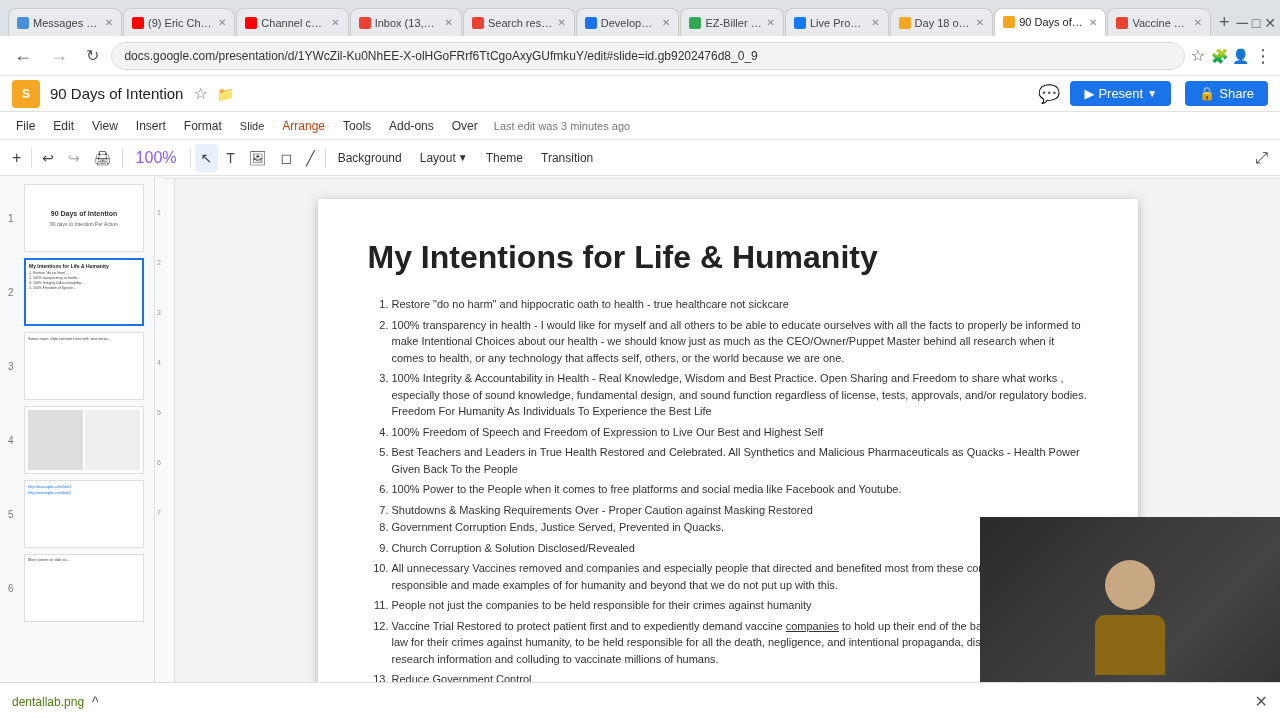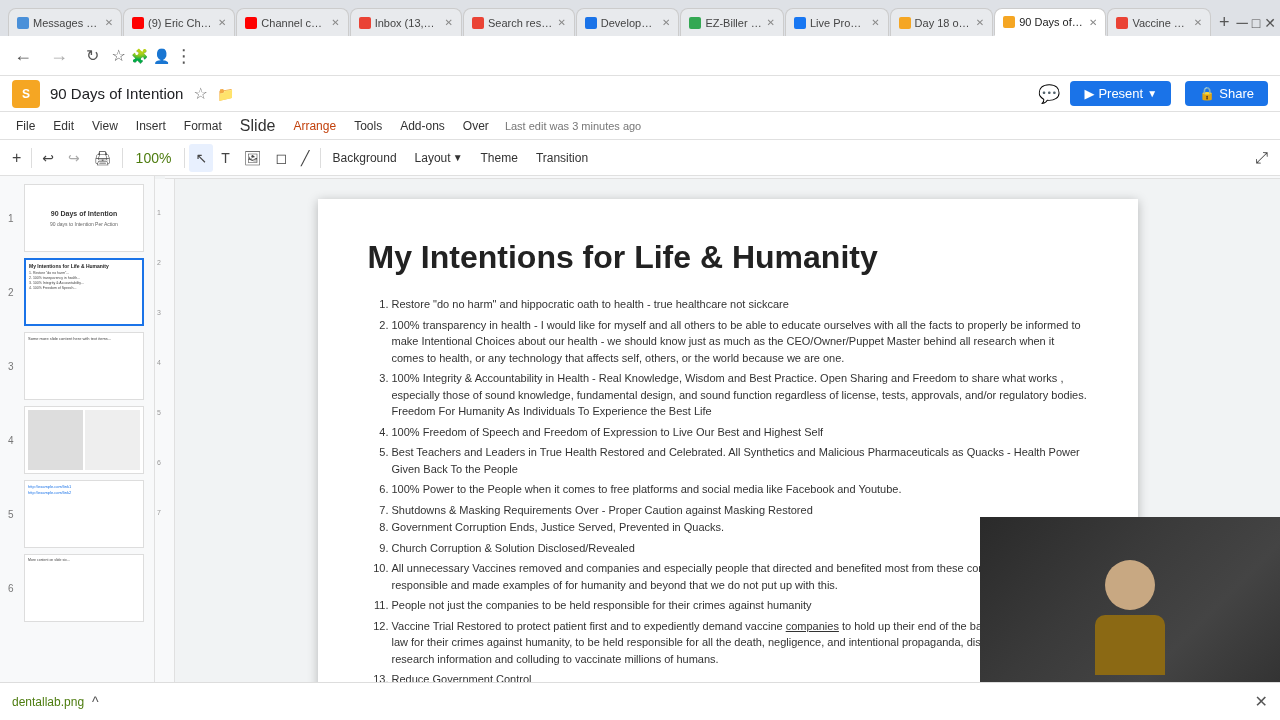--- a/index.html
+++ b/index.html
@@ -72,20 +72,21 @@
     <button style="background:none;border:none;cursor:pointer;font-size:16px;color:#555;">─</button>
     <button style="background:none;border:none;cursor:pointer;font-size:14px;color:#555;">□</button>
     <button style="background:none;border:none;cursor:pointer;font-size:14px;color:#555;">✕</button>
   </div>
 </div>
 
 <div style="background:#fff; height:40px; display:flex; align-items:center; padding:0 8px; gap:6px; border-bottom:1px solid #e0e0e0;">
   <button style="background:none;border:none;cursor:pointer;color:#555;font-size:18px;padding:4px 6px;border-radius:50%;">←</button>
   <button style="background:none;border:none;cursor:pointer;color:#aaa;font-size:18px;padding:4px 6px;border-radius:50%;">→</button>
   <button style="background:none;border:none;cursor:pointer;color:#555;font-size:16px;padding:4px 6px;border-radius:50%;">↻</button>
+  <input type="text" style="flex: 1 1 0%; height: 28px; border: 1px solid rgb(221, 221, 221); border-radius: 14px; padding: 0px 12px; font-size: 12px; background: rgb(241, 243, 244); color: rgb(51, 51, 51); outline: none;" value="docs.google.com/presentation/d/1YWcZil-Ku0NhEE-X-olHGoFRrf6TtCgoAxyGUfmkuY/edit#slide=id.gb9202476d8_0_9">
   <button style="background:none;border:none;cursor:pointer;color:#555;font-size:16px;">☆</button>
   <div style="display:flex;gap:4px;">
     <button style="background:none;border:none;cursor:pointer;font-size:14px;color:#555;">🧩</button>
     <button style="background:none;border:none;cursor:pointer;font-size:14px;color:#555;">👤</button>
     <button style="background:none;border:none;cursor:pointer;font-size:18px;color:#555;">⋮</button>
   </div>
 </div>
 
 <div style="background:#fff; height:36px; display:flex; align-items:center; padding:0 12px; gap:10px; border-bottom:1px solid #e0e0e0;">
   <div style="width:28px;height:28px;background:#f5a623;border-radius:4px;display:flex;align-items:center;justify-content:center;color:white;font-weight:bold;font-size:12px;">S</div>
@@ -104,36 +105,36 @@
     <span>Share</span>
   </button>
 </div>
 
 <div style="background:#fff; height:28px; display:flex; align-items:center; padding:0 8px; gap:2px; border-bottom:1px solid #e0e0e0;">
   <span style="padding:3px 8px;border-radius:4px;cursor:pointer;font-size:12px;color:#333;">File</span>
   <span style="padding:3px 8px;border-radius:4px;cursor:pointer;font-size:12px;color:#333;">Edit</span>
   <span style="padding:3px 8px;border-radius:4px;cursor:pointer;font-size:12px;color:#333;">View</span>
   <span style="padding:3px 8px;border-radius:4px;cursor:pointer;font-size:12px;color:#333;">Insert</span>
   <span style="padding:3px 8px;border-radius:4px;cursor:pointer;font-size:12px;color:#333;">Format</span>
-  <span style="padding:3px 8px;border-radius:4px;cursor:pointer;font-size:16px;color:#333;">Slide</span>
+  <span style="padding:3px 8px;border-radius:4px;cursor:pointer;font-size:11px;color:#333;">Slide</span>
   <span style="padding:3px 8px;border-radius:4px;cursor:pointer;font-size:12px;color:#c2410c;">Arrange</span>
   <span style="padding:3px 8px;border-radius:4px;cursor:pointer;font-size:12px;color:#333;">Tools</span>
   <span style="padding:3px 8px;border-radius:4px;cursor:pointer;font-size:12px;color:#333;">Add-ons</span>
   <span style="padding:3px 8px;border-radius:4px;cursor:pointer;font-size:12px;color:#333;">Over</span>
   <span style="font-size:11px;color:#777;margin-left:6px;">Last edit was 3 minutes ago</span>
 </div>
 
 <div style="background:#fff; height:36px; display:flex; align-items:center; padding:0 6px; gap:2px; border-bottom:1px solid #e0e0e0;">
   <button style="background:none;border:none;cursor:pointer;color:#444;font-size:16px;padding:4px 6px;border-radius:3px;height:28px;">+</button>
   <div style="width:1px;height:20px;background:#ddd;margin:0 2px;"></div>
   <button style="background:none;border:none;cursor:pointer;color:#444;font-size:14px;padding:4px 6px;border-radius:3px;height:28px;">↩</button>
   <button style="background:none;border:none;cursor:pointer;color:#aaa;font-size:14px;padding:4px 6px;border-radius:3px;height:28px;">↪</button>
   <button style="background:none;border:none;cursor:pointer;color:#444;font-size:14px;padding:4px 6px;border-radius:3px;height:28px;">🖨</button>
   <div style="width:1px;height:20px;background:#ddd;margin:0 2px;"></div>
-  <span style="font-size:14px;color:#4d7c0f;padding:3px 8px;border:1px solid transparent;border-radius:3px;cursor:pointer;">100%</span>
+  <span style="font-size:16px;color:#8b5cf6;padding:3px 8px;border:1px solid transparent;border-radius:3px;cursor:pointer;">100%</span>
   <div style="width:1px;height:20px;background:#ddd;margin:0 2px;"></div>
   <button style="background:#e8f0fe;border:none;cursor:pointer;color:#444;font-size:14px;padding:4px 6px;border-radius:3px;height:28px;">↖</button>
   <button style="background:none;border:none;cursor:pointer;color:#444;font-size:14px;padding:4px 6px;border-radius:3px;height:28px;">T</button>
   <button style="background:none;border:none;cursor:pointer;color:#444;font-size:14px;padding:4px 6px;border-radius:3px;height:28px;">🖼</button>
   <button style="background:none;border:none;cursor:pointer;color:#444;font-size:14px;padding:4px 6px;border-radius:3px;height:28px;">◻</button>
   <button style="background:none;border:none;cursor:pointer;color:#444;font-size:14px;padding:4px 6px;border-radius:3px;height:28px;">╱</button>
   <div style="width:1px;height:20px;background:#ddd;margin:0 2px;"></div>
   <button style="background:none;border:none;cursor:pointer;font-size:12px;color:#333;padding:4px 8px;border-radius:3px;height:28px;">Background</button>
   <button style="background:none;border:none;cursor:pointer;font-size:12px;color:#333;padding:4px 8px;border-radius:3px;height:28px;display:flex;align-items:center;gap:2px;">
     <span>Layout</span>

